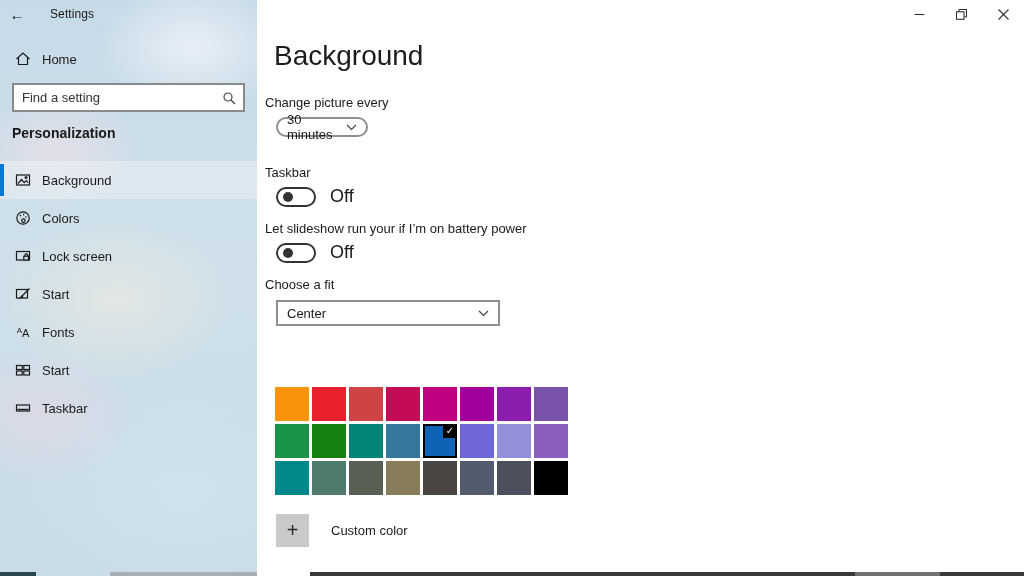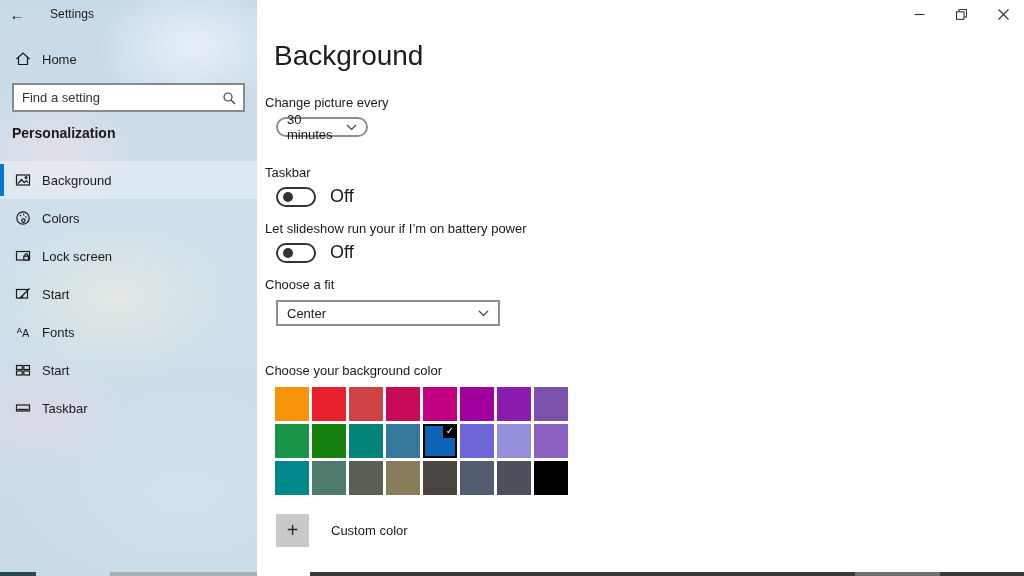--- a/index.html
+++ b/index.html
@@ -205,21 +205,20 @@
     <div class="field-label" style="top:277px;">Choose a fit</div>
     <div class="dropdown dd-2">
       <span>Center</span>
       <span class="chev">
         <svg width="11" height="7" viewBox="0 0 11 7" fill="none" stroke="#444" stroke-width="1.2">
             <polyline points="1,1 5.5,5.5 10,1"></polyline>
           </svg>
       </span>
     </div>
 
-    <div class="field-label" style="top:363px;">Choose your background color</div>
     <div class="color-grid">
         <div class="swatch" style="background: rgb(247, 147, 10);"></div>
         <div class="swatch" style="background: rgb(233, 33, 46);"></div>
         <div class="swatch" style="background: rgb(208, 67, 69);"></div>
         <div class="swatch" style="background: rgb(197, 11, 85);"></div>
         <div class="swatch" style="background: rgb(193, 1, 127);"></div>
         <div class="swatch" style="background: rgb(160, 0, 155);"></div>
         <div class="swatch" style="background: rgb(138, 28, 174);"></div>
         <div class="swatch" style="background: rgb(122, 82, 171);"></div>
         <div class="swatch" style="background: rgb(23, 148, 71);"></div>

